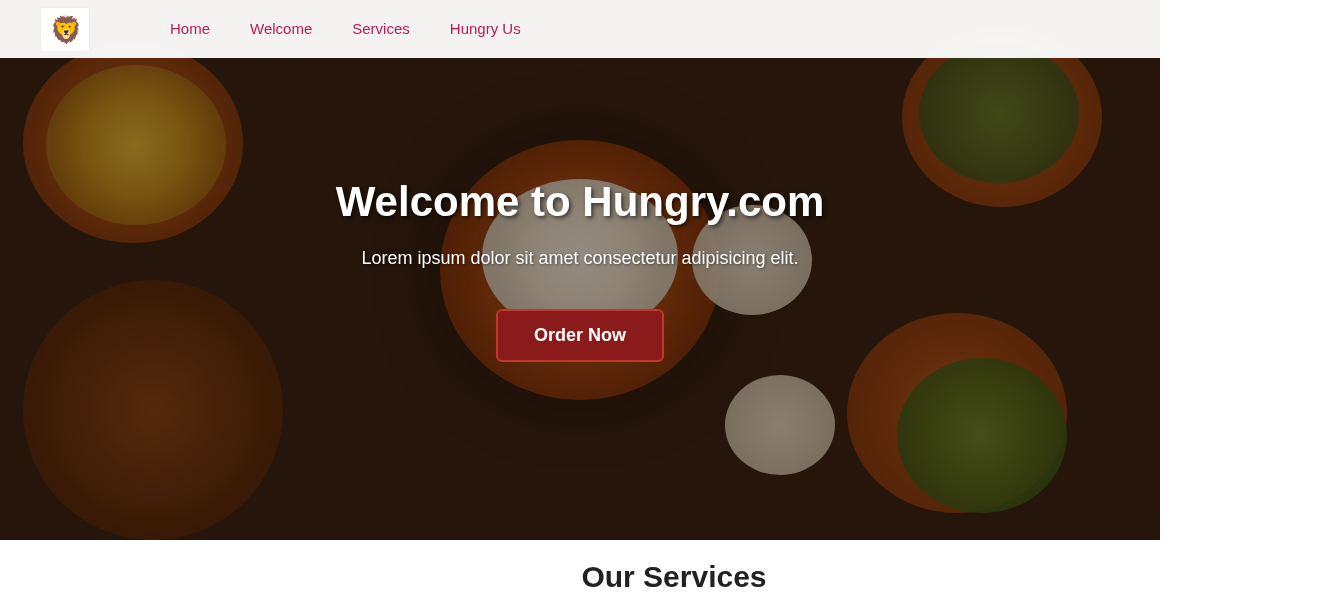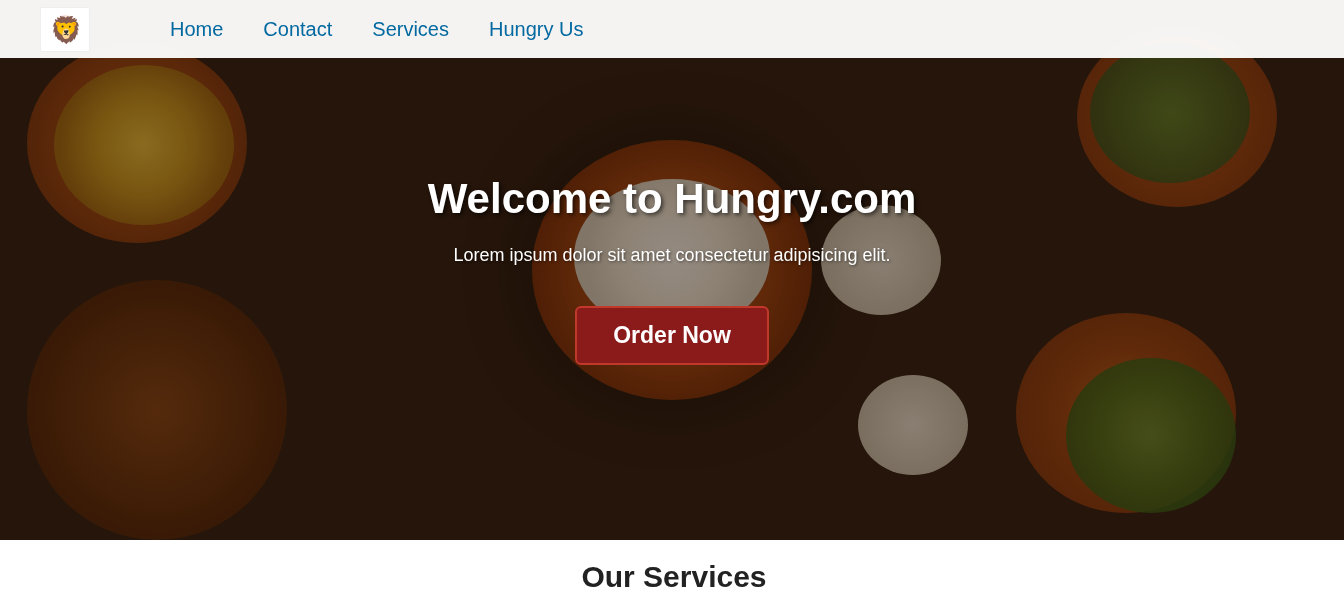--- a/index.html
+++ b/index.html
@@ -47,29 +47,29 @@
     }
 
     .navbar-links {
       display: flex;
       gap: 40px;
       list-style: none;
     }
 
     .navbar-links a {
       text-decoration: none;
-      color: #0369a1;
-      font-size: 20px;
+      color: #be185d;
+      font-size: 15px;
       font-weight: 500;
     }
 
     
     .hero {
       position: relative;
-      width: 1344px;
+      width: 1160px;
       height: 540px;
       overflow: hidden;
     }
 
     .hero-bg {
       width: 100%;
       height: 100%;
       background: #3a2a20;
       position: relative;
     }
@@ -143,21 +143,21 @@
       line-height: 1.6;
       margin-bottom: 36px;
       text-shadow: 1px 1px 3px rgba(0,0,0,0.5);
     }
 
     .hero-btn {
       display: inline-block;
       padding: 14px 36px;
       background: #8b1a1a;
       color: white;
-      font-size: 23px;
+      font-size: 18px;
       font-weight: 600;
       border: 2px solid #c0392b;
       border-radius: 6px;
       cursor: pointer;
       text-decoration: none;
       transition: background 0.2s;
     }
 
     
     .services-section {
@@ -179,21 +179,21 @@
 <nav class="navbar">
   <div class="navbar-logo">
     <svg class="logo-svg" viewBox="0 0 40 36">
 
       <circle cx="20" cy="14" r="10" fill="#cc2200" opacity="0.15"></circle>
       <text x="5" y="28" font-size="26" fill="#cc2200">🦁</text>
     </svg>
   </div>
   <ul class="navbar-links">
     <li><a href="#">Home</a></li>
-    <li><a href="#">Contact</a></li>
+    <li><a href="#">Welcome</a></li>
     <li><a href="#">Services</a></li>
     <li><a href="#">Hungry Us</a></li>
   </ul>
 </nav>
 
 <section class="hero">
   <div class="hero-bg">
     <div class="food-bg"></div>
     <div class="bowl-center"></div>
 

